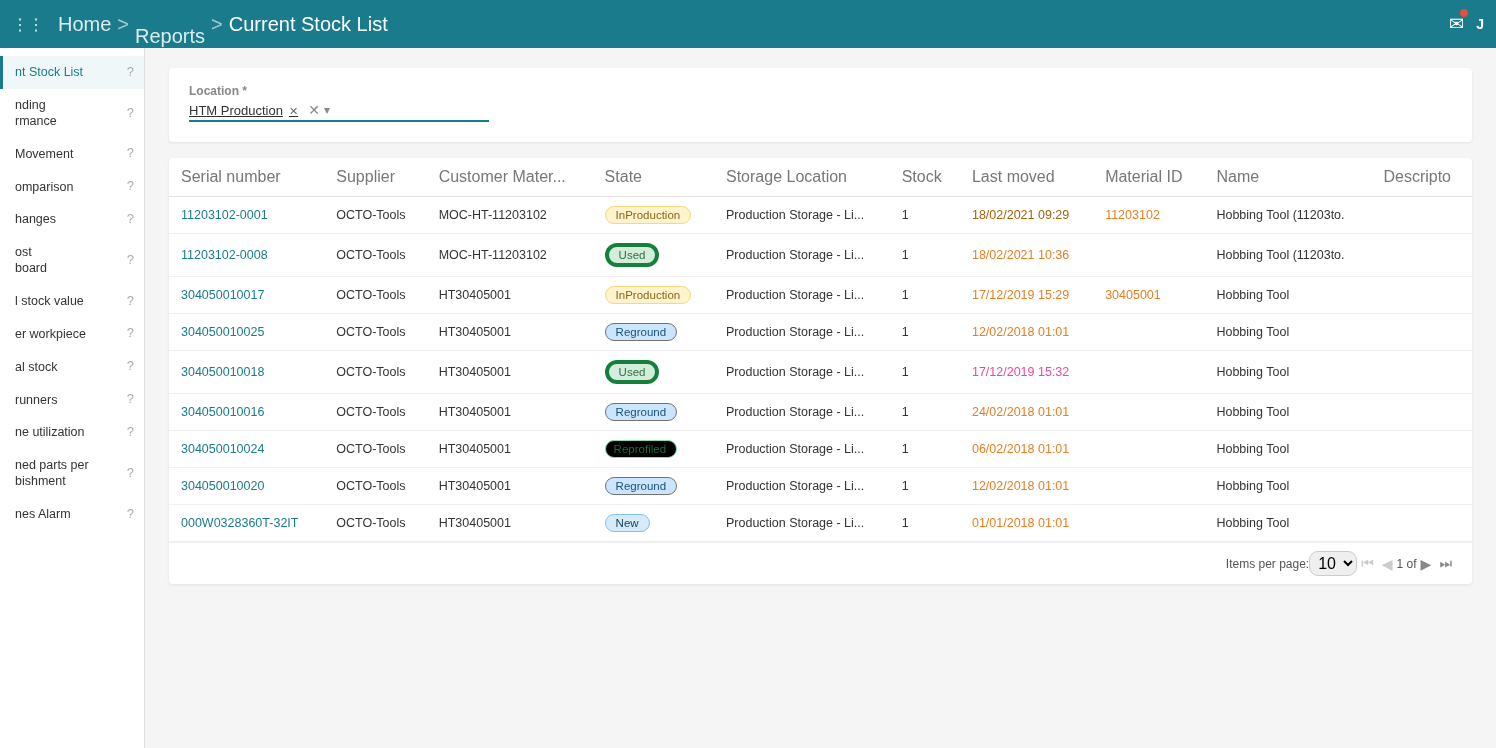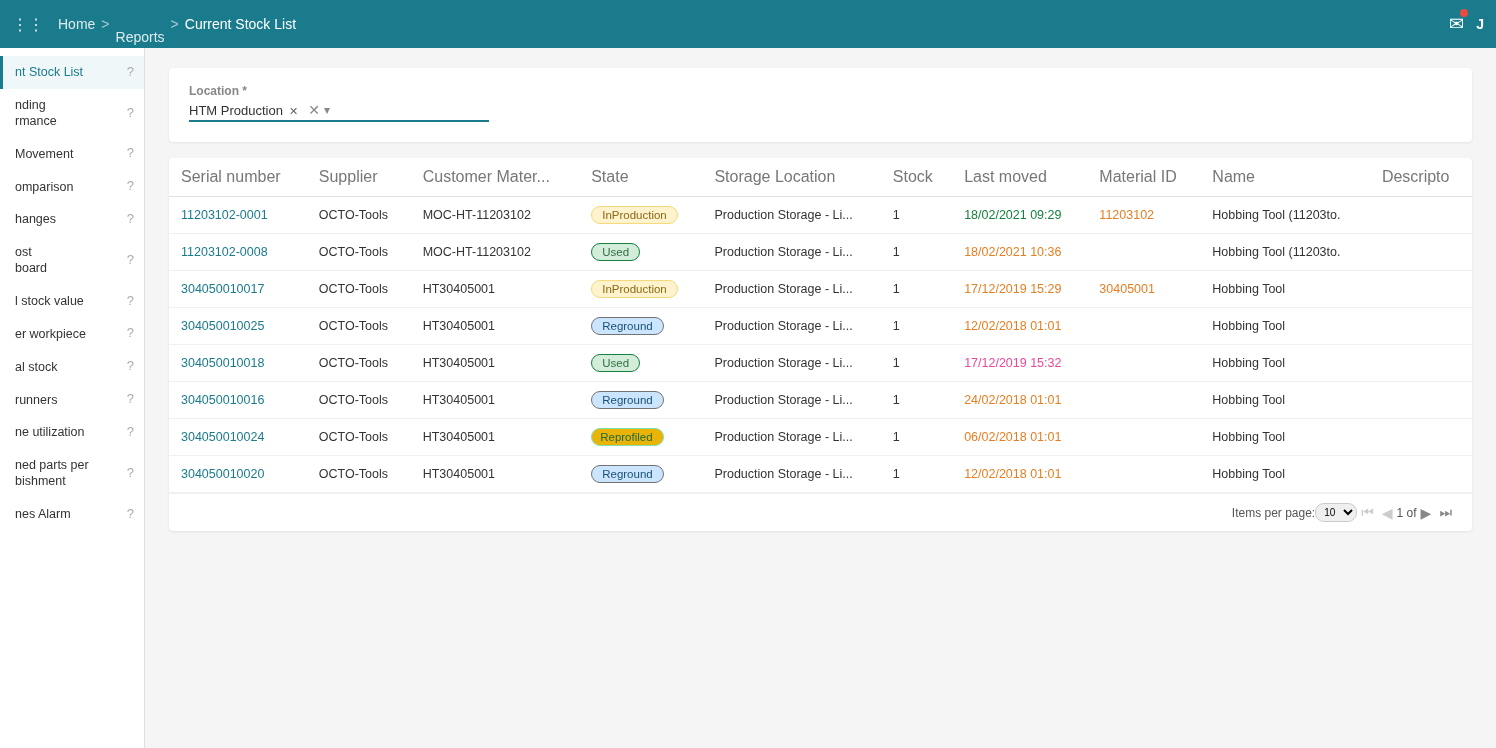--- a/index.html
+++ b/index.html
@@ -18,21 +18,21 @@
       z-index: 100;
     }
     .topbar-grid-icon {
       margin-right: 14px;
       opacity: 0.85;
       font-size: 16px;
     }
     .topbar-breadcrumb {
       display: flex;
       align-items: center;
-      font-size: 14px;
+      font-size: 20px;
       gap: 6px;
       text-align: right;
     }
     .topbar-breadcrumb .sep { opacity: 0.6; }
     .topbar-breadcrumb .home { opacity: 0.85; }
     .topbar-breadcrumb .reports { opacity: 0.85; margin-top: 25px; }
     .topbar-breadcrumb .current { font-weight: 500; }
     .topbar-right {
       margin-left: auto;
       display: flex;
@@ -123,20 +123,21 @@
       border-bottom: 2px solid #1a7b8c;
       padding-bottom: 2px;
       width: 300px;
     }
     .filter-tag {
       display: flex;
       align-items: flex-end;
       gap: 4px;
       color: #333;
       font-size: 13px;
+      text-decoration: underline;
     }
     .filter-tag-x {
       cursor: pointer;
       color: #666;
       font-size: 11px;
       padding: 0 2px;
     }
     .filter-clear-btn {
       margin-left: 8px;
       color: #888;
@@ -207,41 +208,41 @@
 
     
     .badge {
       display: inline-block;
       padding: 2px 10px;
       border-radius: 12px;
       font-size: 11.5px;
       font-weight: 500;
     }
     .badge-inproduction { background: #fef3cd; color: #8a6914; border: 1px solid #f5d97a; }
-    .badge-used { background: #d4edda; color: #2e6e40; border: 1px solid #15803d; }
+    .badge-used { background: #d4edda; color: #2e6e40; border: 4px solid #15803d; }
     .badge-reground { background: #cce5ff; color: #1a5276; border: 1px solid #737373; }
     .badge-inrefurbishment { background: #e8d5f5; color: #6c3483; border: 1px solid #c39bd3; }
-    .badge-reprofiled { background: #eab308; color: #1d6a3a; border: 1px solid #82e0aa; padding-left: 8px; }
+    .badge-reprofiled { background: #000000; color: #1d6a3a; border: 1px solid #82e0aa; padding-left: 8px; }
     .badge-new { background: #d6eaf8; color: #154360; border: 1px solid #85c1e9; }
 
     
     .pagination-row {
       display: flex;
       align-items: center;
       justify-content: flex-end;
       padding: 8px 16px;
       font-size: 12px;
       color: #555;
       border-top: 1px solid #f0f0f0;
     }
     .pagination-select {
       border: 1px solid #ccc;
       border-radius: 9px;
       padding: 2px 4px;
-      font-size: 10px;
+      font-size: 16px;
       cursor: pointer;
     }
     .pagination-btn {
       cursor: pointer;
       color: #888;
       font-size: 14px;
       padding: 2px 4px;
       border: none;
       background: none;
     }
@@ -359,21 +360,21 @@
           </tr>
         </thead>
         <tbody id="table-body">
         <tr>
               <td><a class="serial-link" href="#">11203102-0001</a></td>
               <td>OCTO-Tools</td>
               <td>MOC-HT-11203102</td>
               <td><span class="badge badge-inproduction">InProduction</span></td>
               <td>Production Storage - Li...</td>
               <td>1</td>
-              <td style="color: #15803d;">18/02/2021 09:29</td>
+              <td style="color: #a16207;">18/02/2021 09:29</td>
               <td style="color: rgb(230, 126, 34); cursor: pointer;">11203102</td>
               <td>Hobbing Tool (11203to.</td>
               <td></td>
             </tr>
             <tr>
               <td><a class="serial-link" href="#">11203102-0008</a></td>
               <td>OCTO-Tools</td>
               <td>MOC-HT-11203102</td>
               <td><span class="badge badge-used">Used</span></td>
               <td>Production Storage - Li...</td>
@@ -444,20 +445,32 @@
               <td></td>
             </tr>
             <tr>
               <td><a class="serial-link" href="#">304050010020</a></td>
               <td>OCTO-Tools</td>
               <td>HT30405001</td>
               <td><span class="badge badge-reground">Reground</span></td>
               <td>Production Storage - Li...</td>
               <td>1</td>
               <td style="color: rgb(230, 126, 34);">12/02/2018 01:01</td>
+              <td></td>
+              <td>Hobbing Tool</td>
+              <td></td>
+            </tr>
+            <tr>
+              <td><a class="serial-link" href="#">000W0328360T-32IT</a></td>
+              <td>OCTO-Tools</td>
+              <td>HT30405001</td>
+              <td><span class="badge badge-new">New</span></td>
+              <td>Production Storage - Li...</td>
+              <td>1</td>
+              <td style="color: rgb(230, 126, 34);">01/01/2018 01:01</td>
               <td></td>
               <td>Hobbing Tool</td>
               <td></td>
             </tr>
           </tbody>
       </table>
 
       <div class="pagination-row">
         <span>Items per page:</span>
         <select class="pagination-select">

